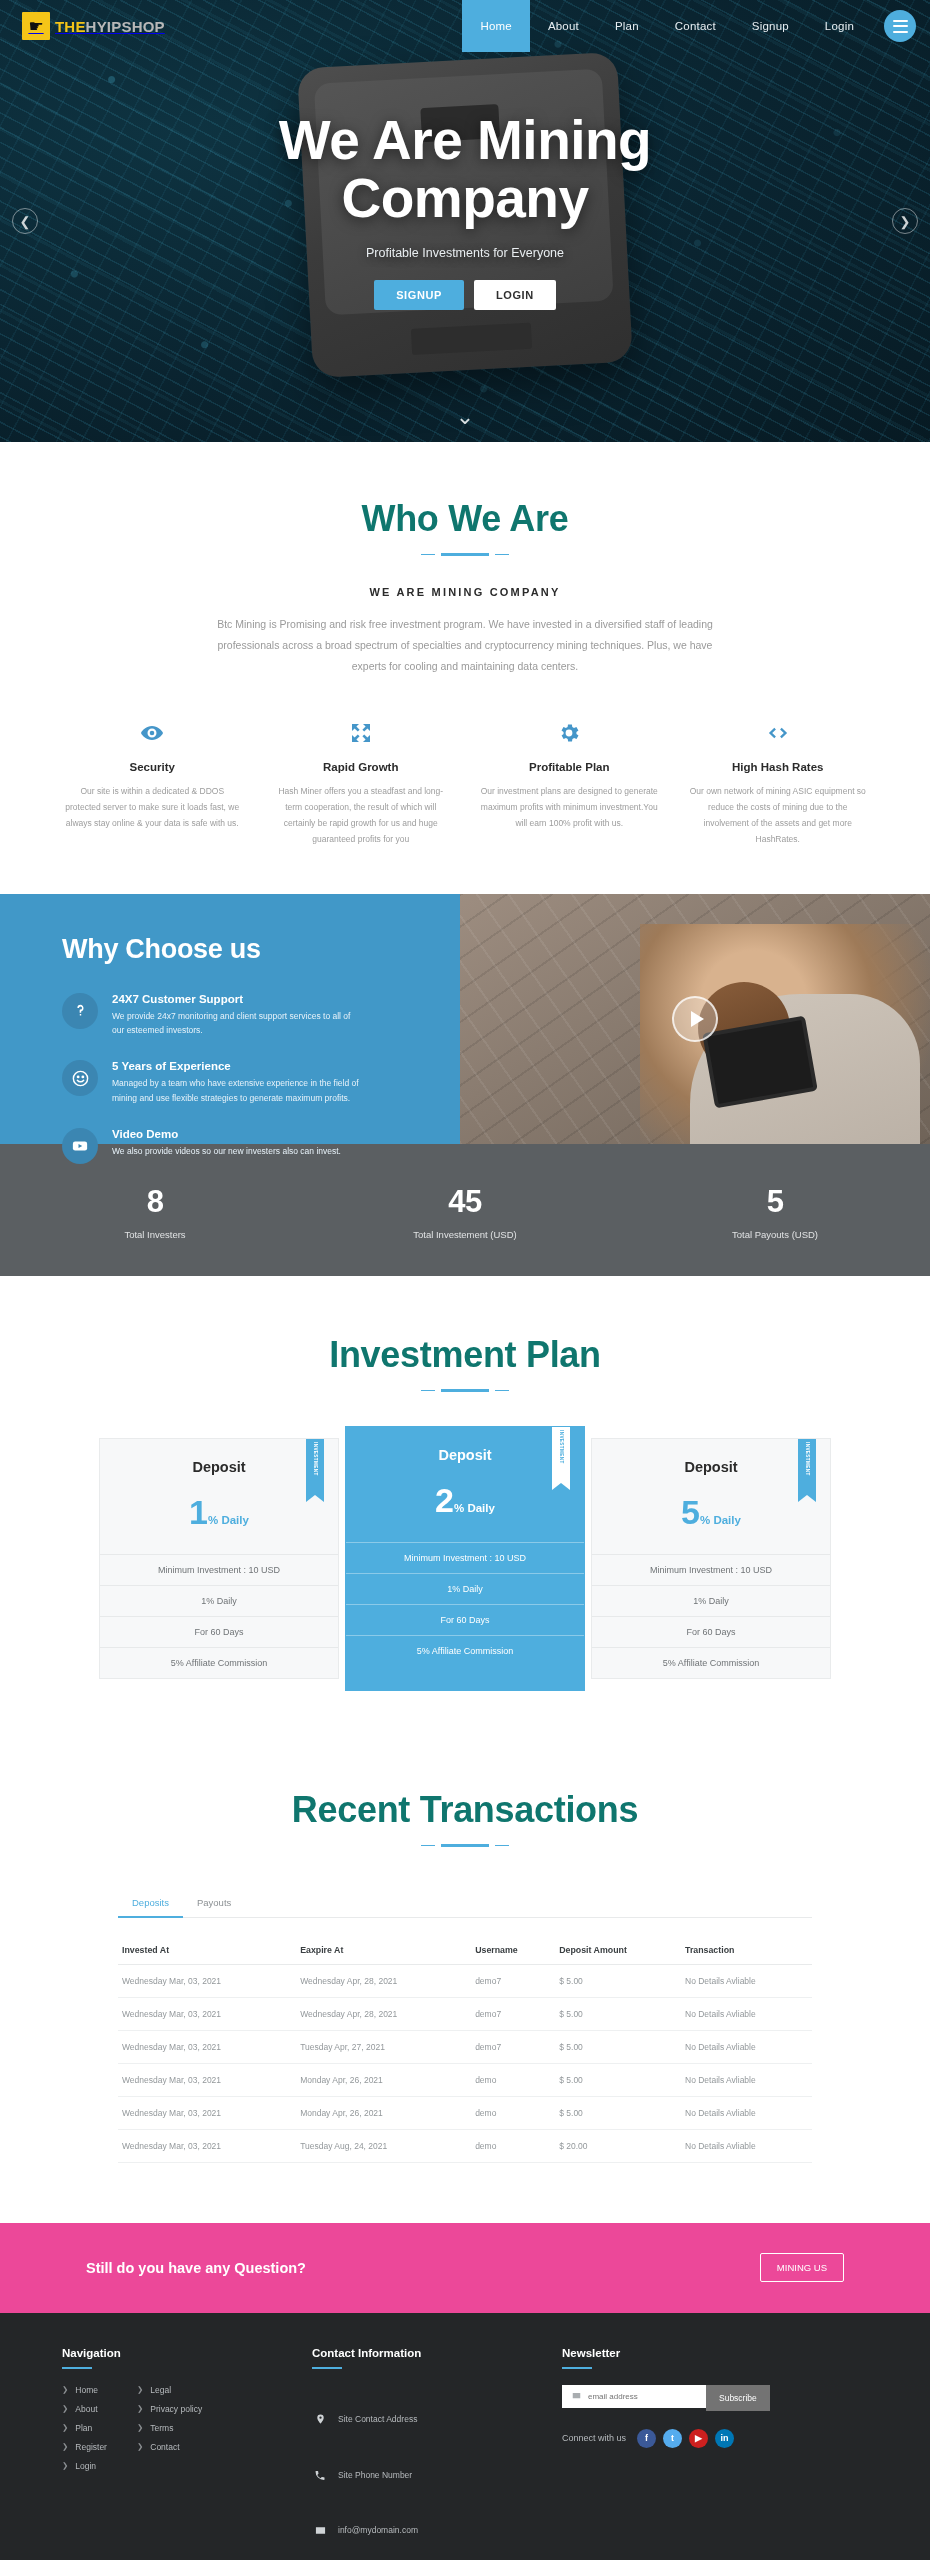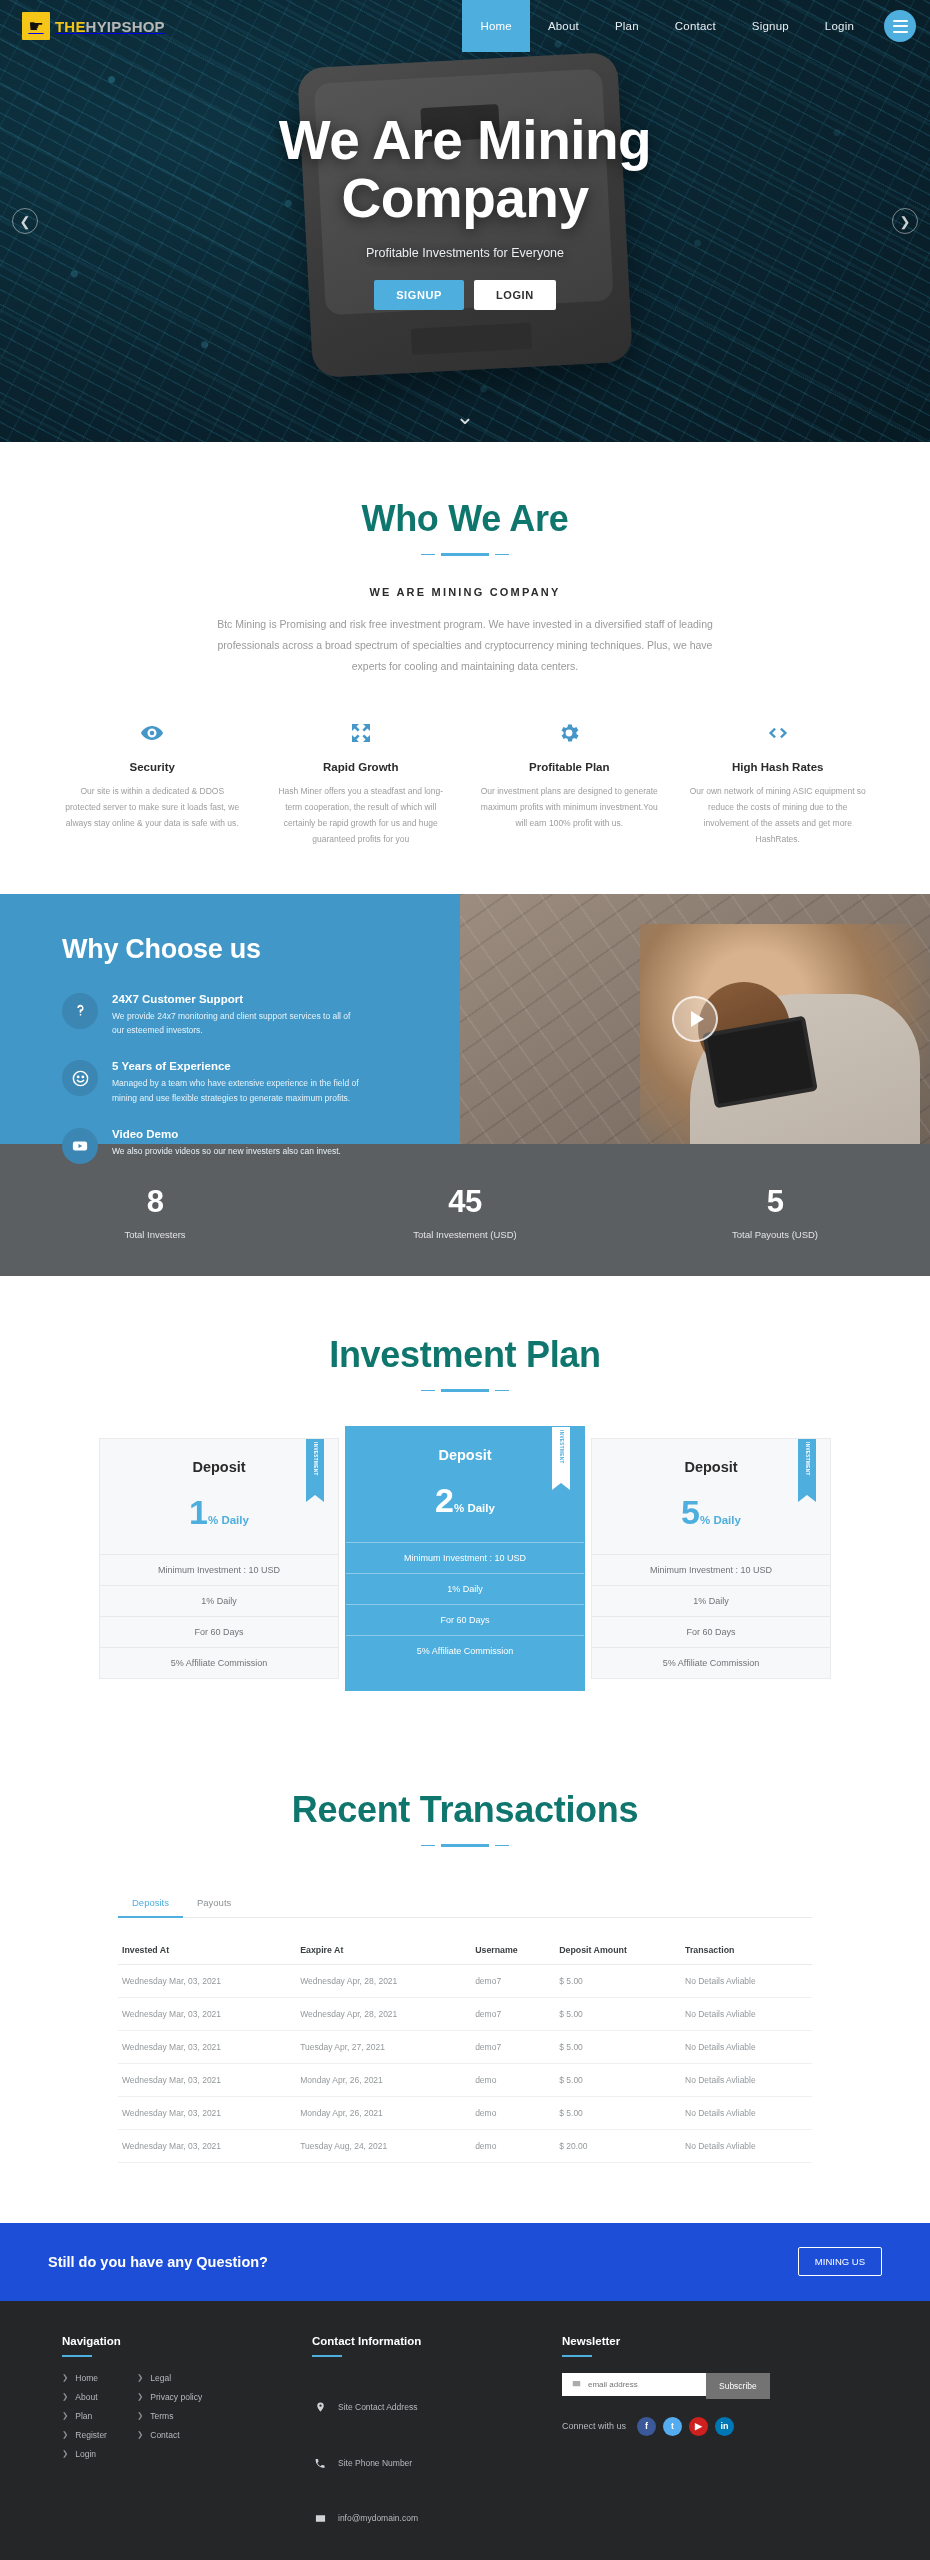--- a/index.html
+++ b/index.html
@@ -298,22 +298,22 @@
     font-size:8.8px; font-weight:bold; color:#3b4043; padding:9px 4px;
     border-bottom:1px solid #e8eaeb;
   }
   table.tx td {
     font-size:8.5px; color:#93989b; padding:11px 4px;
     border-bottom:1px solid #eef0f1;
   }
 
   
   .cta {
-    background:#1d4ed8; height:78px; display:flex; align-items:center;
-    padding:0 48px; color:#fff;
+    background:#ec4899; height:90px; display:flex; align-items:center;
+    padding:0 86px; color:#fff;
   }
   .cta-text { font-size:14.5px; font-weight:bold; }
   .cta-btn {
     margin-left:auto; border:1px solid #fff; background:transparent;
     color:#fff; font-size:9.5px; padding:8px 16px; cursor:pointer;
     border-radius:2px; font-family:"Liberation Sans", sans-serif;
   }
 
   
   .footer { background:#242628; color:#b6babd; padding:34px 62px 0; }

